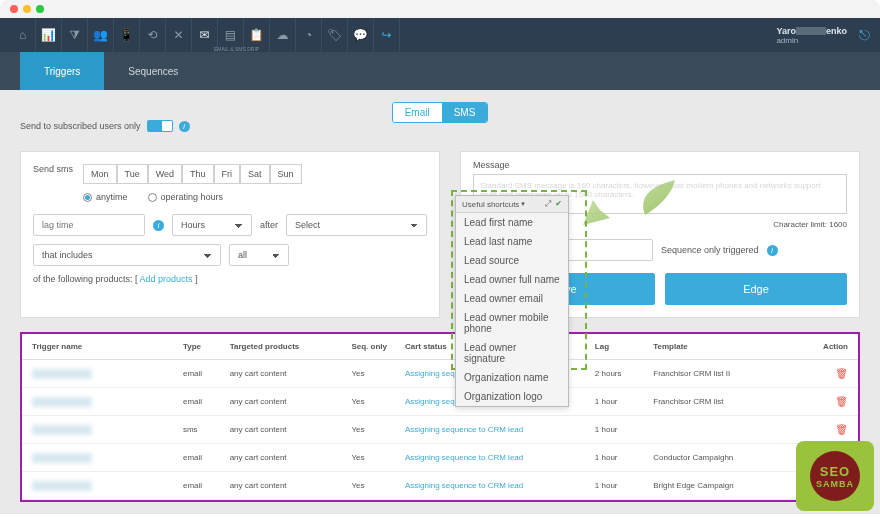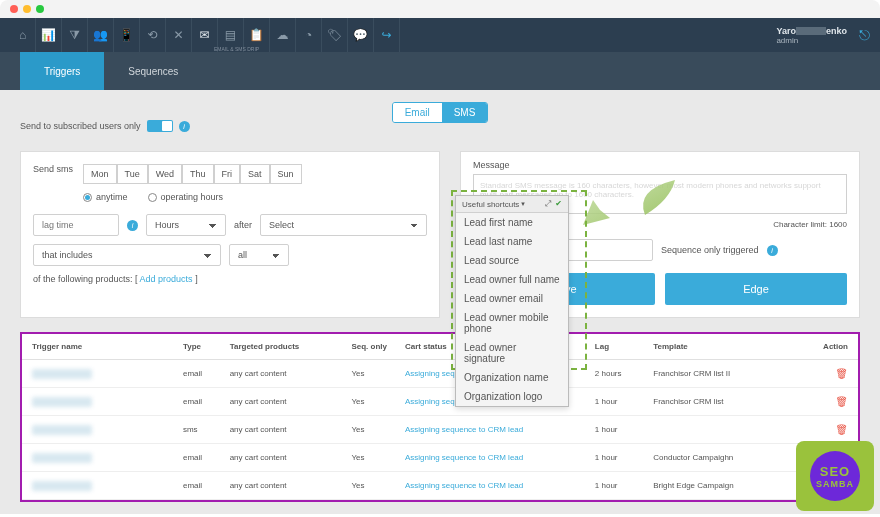--- a/index.html
+++ b/index.html
@@ -67,21 +67,21 @@
 .arrow { position:absolute; left:575px; top:170px; z-index:18; pointer-events:none; }
 
 .table-wrap { background:#fff; margin-top:14px; border:2px solid #a21caf; font-size:8px; color:#555; }
 .thead { display:flex; padding:8px 10px; font-weight:bold; border-bottom:1px solid #e0e0e0; }
 .trow { display:flex; padding:8px 10px; border-bottom:1px solid #eee; align-items:center; }
 .c-name { width:155px; } .c-type { width:48px; } .c-targ { width:125px; } .c-seq { width:55px; }
 .c-cart { width:195px; } .c-lag { width:60px; } .c-tmpl { width:160px; } .c-act { width:40px; text-align:right; }
 .blur { filter:blur(2px); background:#d8e8f0; height:10px; width:60px; border-radius:2px; }
 
 .seo-badge { position:absolute; right:6px; bottom:6px; width:78px; height:70px; background:#9ac23c; border-radius:8px; display:flex; align-items:center; justify-content:center; z-index:30; }
-.seo-inner { background:#6d28d9; border-radius:50%; width:50px; height:50px; display:flex; flex-direction:column; align-items:center; justify-content:center; font-weight:bold; }
+.seo-inner { background:#7f1d1d; border-radius:50%; width:50px; height:50px; display:flex; flex-direction:column; align-items:center; justify-content:center; font-weight:bold; }
 .seo-inner .s1 { color:#9ac23c; font-size:13px; letter-spacing:1px; }
 .seo-inner .s2 { color:#9ac23c; font-size:9px; letter-spacing:1px; }
 .trash { color:#e74c3c; font-size:10px; }
 .label-left { display:inline-block; width:50px; }
 </style>
 </head>
 <body>
 
 <div class="browser-bar">
   <div class="dot dot-r"></div>
@@ -154,21 +154,21 @@
         <label style="display:flex;align-items:center;gap:4px;">
             <span class="radio checked"></span>
             <span>anytime</span>
           </label>
         <label style="display:flex;align-items:center;gap:4px;">
             <span class="radio"></span>
             <span>operating hours</span>
           </label>
       </div>
       <div class="form-row">
-        <input class="input" style="width: 86px;" placeholder="lag time">
+        <input class="input" style="width: 112px;" placeholder="lag time">
         <span class="info-icon">i</span>
         <select class="select" style="width:80px;"><option>Hours</option></select>
         <span>after</span>
         <select class="select" style="flex:1;"><option>Select</option></select>
       </div>
       <div class="form-row">
         <select class="select" style="width:188px;"><option>that includes</option></select>
         <select class="select" style="width:60px;"><option>all</option></select>
       </div>
       <div>

